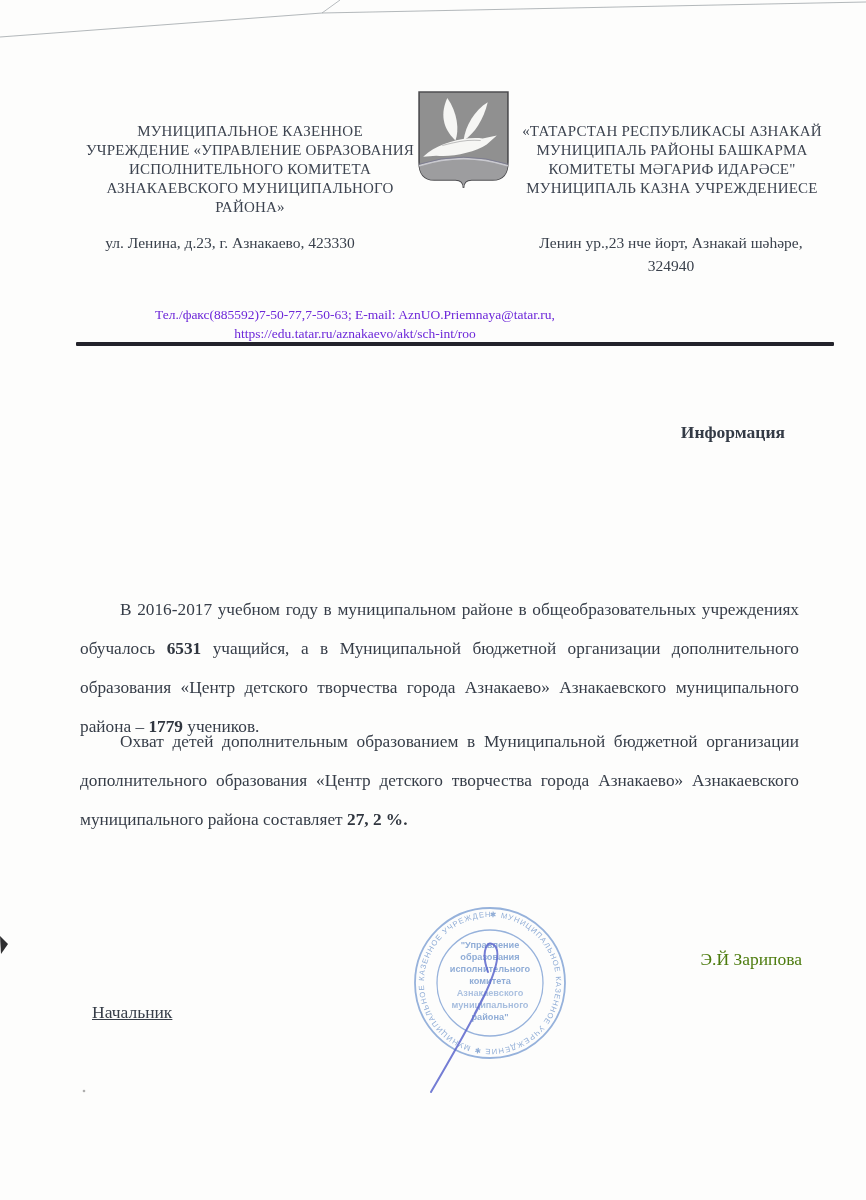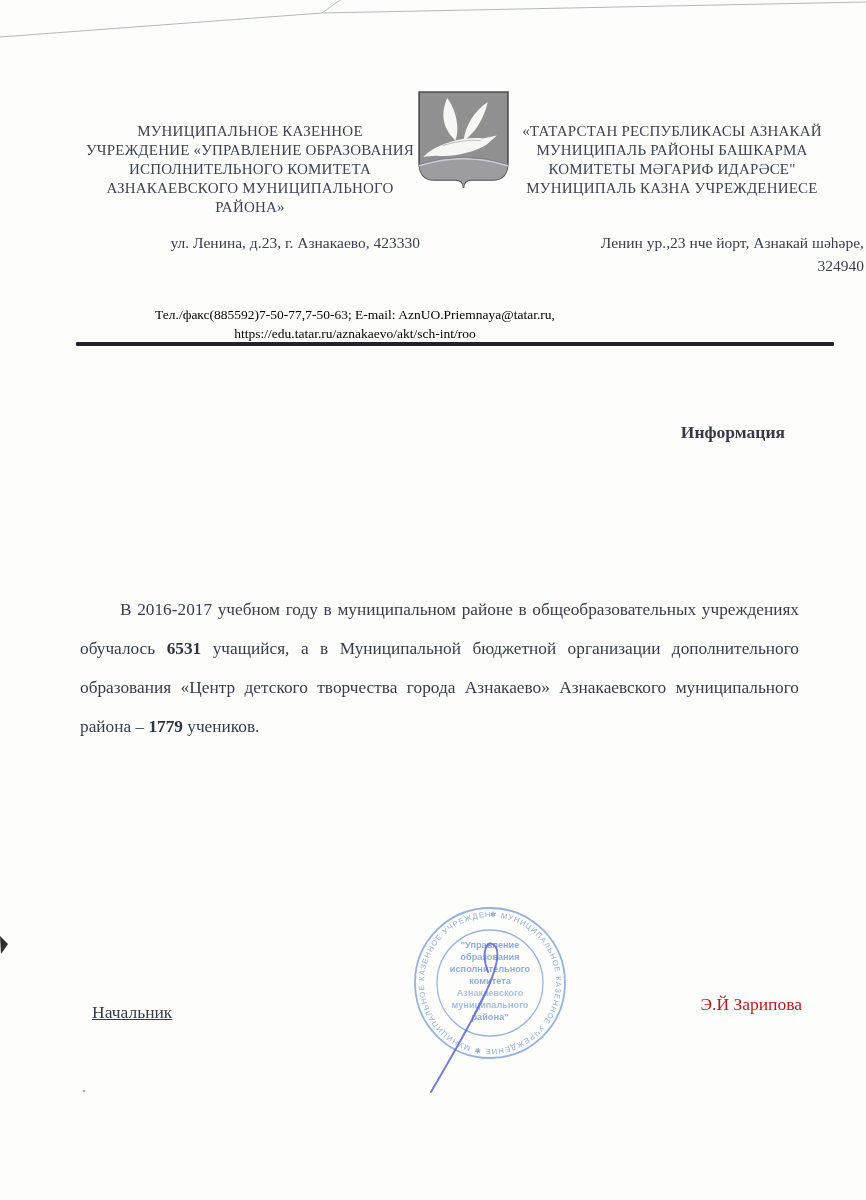--- a/index.html
+++ b/index.html
@@ -9,35 +9,35 @@
     font-family:"Liberation Serif","DejaVu Serif",serif;
     color:#3a414c;
   }
   .org{
     position:absolute;top:90px;font-size:15px;line-height:19px;
     text-align:center;letter-spacing:.2px;color:#3d4450;margin-top:32px;
   }
   .org-left{left:84px;width:332px;}
   .org-right{left:518px;width:308px;}
   .emblem{position:absolute;left:412px;top:87px;width:103px;height:107px;}
-  .addr{position:absolute;top:231px;font-size:15.5px;line-height:23px;text-align:right;color:#39404b;}
+  .addr{position:absolute;top:231px;font-size:15.5px;line-height:23px;text-align:center;color:#39404b;}
   .addr-left{left:40px;width:380px;}
-  .addr-right{left:524px;width:340px;}
+  .addr-right{left:501px;width:340px;}
   .contact{position:absolute;top:306px;left:0;width:710px;text-align:center;
-    font-size:13.5px;line-height:18.5px;color:#000000;}
+    font-size:13.5px;line-height:18.5px;color:#6d28d9;}
   .rule{position:absolute;top:342px;left:76px;width:758px;height:4px;background:#23232b;border-radius:1px;}
   .title{position:absolute;top:416px;left:81px;width:704px;text-align:right;
     font-size:17.5px;font-weight:bold;line-height:32.5px;color:#343b46;}
   .bodytext{position:absolute;left:76px;width:719px;margin:4px;
     font-size:17.3px;line-height:39px;text-align:justify;text-indent:40px;color:#363d48;}
   .p1{top:586px;}
   .p2{top:718px;}
   .bodytext b{font-weight:bold;color:#30363f;}
   .sig-position{position:absolute;left:92px;top:1002px;font-size:17.5px;color:#363d48;text-decoration:underline;}
-  .sig-name{position:absolute;right:64px;top:994px;font-size:17.5px;color:#b91c1c;}
+  .sig-name{position:absolute;right:64px;top:949px;font-size:17.5px;color:#4d7c0f;}
   .stamp{position:absolute;left:405px;top:898px;width:170px;height:170px;opacity:.85;}
   .overlay{position:absolute;left:0;top:0;width:866px;height:1200px;pointer-events:none;}
 </style>
 </head>
 <body>
 
 <div class="page">
 
   <div class="org org-left">МУНИЦИПАЛЬНОЕ КАЗЕННОЕ УЧРЕЖДЕНИЕ «УПРАВЛЕНИЕ ОБРАЗОВАНИЯ ИСПОЛНИТЕЛЬНОГО КОМИТЕТА АЗНАКАЕВСКОГО МУНИЦИПАЛЬНОГО РАЙОНА»</div>
 
@@ -70,20 +70,21 @@
   </div>
 
   <div class="rule"></div>
 
   <div class="title">
     <div>Информация</div>
   </div>
 
   <p class="bodytext p1"><span>В 2016-2017 учебном году в муниципальном районе в общеобразовательных учреждениях  обучалось </span><b>6531</b><span> учащийся, а в Муниципальной бюджетной организации дополнительного образования «Центр детского творчества города Азнакаево» Азнакаевского муниципального района – </span><b>1779</b><span>  учеников.</span></p>
 
+  <p class="bodytext p2"><span>Охват детей дополнительным образованием в Муниципальной бюджетной организации дополнительного образования «Центр детского творчества города Азнакаево» Азнакаевского муниципального района составляет </span><b>27, 2 %.</b></p>
 
   <div class="sig-position">Начальник</div>
   <div class="sig-name">Э.Й Зарипова</div>
 
   <svg class="stamp" viewBox="0 0 170 170">
     <circle cx="85" cy="85" r="75" fill="none" stroke="#85a5d6" stroke-width="1.8"></circle>
     <circle cx="85" cy="85" r="53" fill="none" stroke="#85a5d6" stroke-width="1.3"></circle>
     <defs>
       <path id="ringPath" d="M 85 19 a 66 66 0 1 1 -0.01 0"></path>
     </defs>

